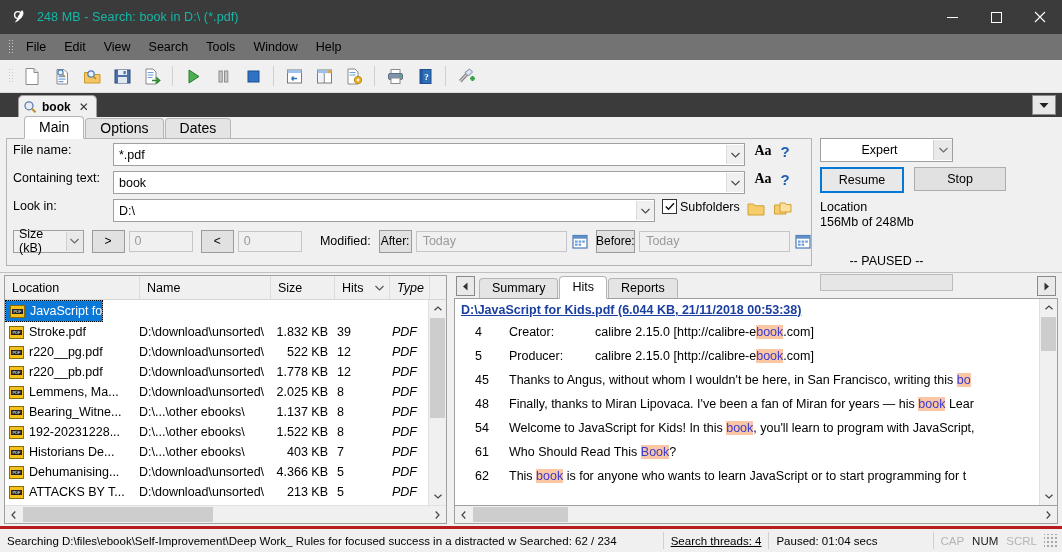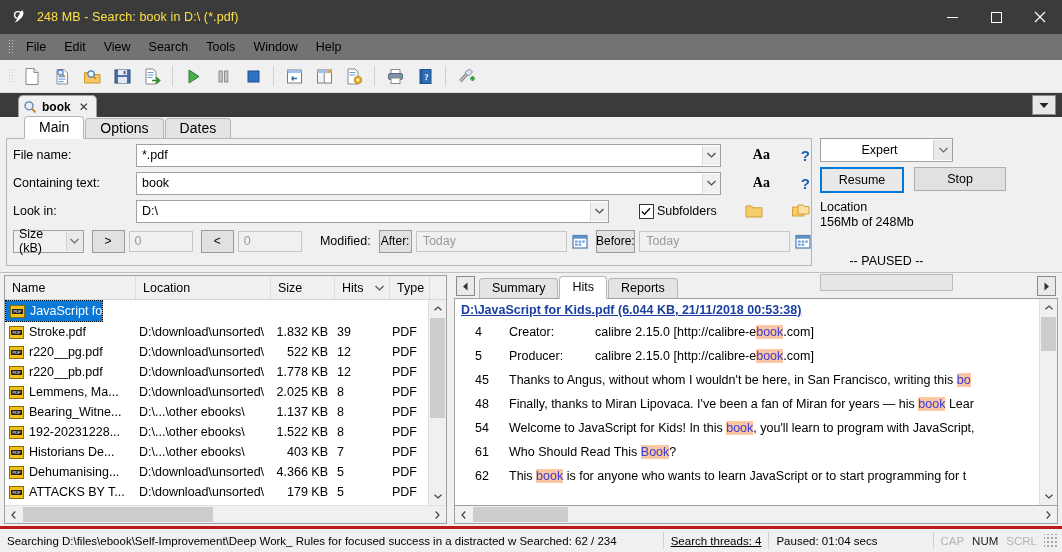--- a/index.html
+++ b/index.html
@@ -9,21 +9,21 @@
     font-size:12px;color:#000;
     background:#f0f0f0;
     -webkit-font-smoothing:antialiased;
   }
   .app{width:1062px;height:552px;position:relative;display:flex;flex-direction:column;background:#f0f0f0;}
 
   
   .titlebar{height:34px;background:#3b3b3b;display:flex;align-items:center;flex:0 0 34px;}
   .title-icon{width:22px;height:22px;margin-left:9px;margin-right:6px;position:relative;flex:0 0 auto;}
   .title-icon svg{display:block;}
-  .title-text{color:#fde047;font-size:12.5px;letter-spacing:.1px;flex:1 1 auto;white-space:nowrap;overflow:hidden;}
+  .title-text{color:#14b8a6;font-size:12.5px;letter-spacing:.1px;flex:1 1 auto;white-space:nowrap;overflow:hidden;}
   .winbtns{display:flex;height:34px;flex:0 0 auto;}
   .winbtn{width:44px;height:34px;display:flex;align-items:center;justify-content:center;color:#fff;}
   .winbtn svg{display:block;}
 
   
   .menubar{height:26px;background:#737373;display:flex;align-items:center;flex:0 0 26px;padding-left:8px;position:relative;}
   .grip{width:5px;height:16px;margin-right:4px;background-image:radial-gradient(#c8c8c8 40%,transparent 41%);background-size:3px 3px;}
   .menuitem{padding:3px 9px;font-size:12.5px;color:#000;white-space:nowrap;}
 
   
@@ -40,21 +40,21 @@
   .tabstrip-spacer{flex:1 1 auto;}
   .tabdrop{width:22px;height:18px;background:#e8e8e8;border:1px solid #8a8a8a;display:flex;align-items:center;justify-content:center;margin:0 6px 2px 0;}
 
   
   .panel{flex:0 0 auto;background:#f0f0f0;position:relative;height:155px;border-bottom:1px solid #c0c0c0;}
   .ptabs{display:flex;align-items:flex-end;height:21px;padding-left:24px;position:relative;z-index:2;}
   .ptab{height:19px;line-height:19px;padding:0 14px;font-size:14px;background:#e4e4e4;border:1px solid #b5b5b5;border-bottom:none;border-radius:4px 4px 0 0;margin-right:1px;color:#000;}
   .ptab.active{background:#fff;height:21px;line-height:20px;font-weight:normal;border-bottom:1px solid #fff;position:relative;top:1px;}
   .pbody{position:absolute;left:6px;right:250px;top:21px;bottom:6px;background:#f0f0f0;border:1px solid #b5b5b5;}
 
-  .frow{display:flex;align-items:center;height:24px;margin:4px 0 0 6px;gap:23px;}
+  .frow{display:flex;align-items:flex-start;height:24px;margin:4px 0 0 6px;}
   .flabel{width:100px;font-size:12.5px;flex:0 0 100px;}
   .combo{height:21px;background:#fff;border:1px solid #a0a0a0;display:flex;align-items:center;position:relative;}
   .combo .val{padding-left:5px;font-size:12.5px;flex:1 1 auto;overflow:hidden;white-space:nowrap;color:#000;}
   .combo .arrow{width:17px;height:19px;flex:0 0 17px;background:#f0f0f0;border-left:1px solid #dcdcdc;display:flex;align-items:center;justify-content:center;}
   .aa{font-family:"Liberation Serif",serif;font-size:14px;font-weight:bold;margin-left:9px;width:18px;text-align:center;}
   .qm{color:#1a5fb4;font-weight:bold;font-size:15px;margin-left:7px;width:12px;text-align:center;}
   .chk-wrap{display:flex;align-items:center;margin-left:7px;font-size:12.5px;}
   .chk{width:13px;height:13px;border:1px solid #333;background:#fff;display:flex;align-items:center;justify-content:center;margin-right:3px;}
   .ico-btn{width:22px;height:20px;display:flex;align-items:center;justify-content:center;margin-left:5px;}
 
@@ -88,21 +88,21 @@
   
   .lhead{display:flex;height:23px;background:#f0f0f0;border-bottom:1px solid #d6d6d6;flex:0 0 23px;}
   .lhead .hc{display:flex;align-items:center;padding-left:7px;font-size:12.5px;border-right:1px solid #dcdcdc;box-sizing:border-box;color:#000;}
   .lbody{flex:1 1 auto;overflow:hidden;position:relative;}
   .lrow{display:flex;height:20px;align-items:center;font-size:12.5px;white-space:nowrap;}
   .lrow.sel{background:#0a78d7;color:#fff;outline:1px dotted #000;outline-offset:-1px;}
   .c-name{width:131px;flex:0 0 131px;display:flex;align-items:center;overflow:hidden;padding-left:4px;box-sizing:border-box;}
   .c-loc{width:135px;flex:0 0 135px;overflow:hidden;box-sizing:border-box;padding-left:3px;}
   .c-size{width:64px;flex:0 0 64px;text-align:right;padding-right:7px;box-sizing:border-box;}
   .c-hits{width:55px;flex:0 0 55px;padding-left:2px;box-sizing:border-box;}
-  .c-type{width:40px;flex:0 0 40px;padding-left:2px;box-sizing:border-box;}
+  .c-type{width:40px;flex:0 0 40px;padding-left:2px;box-sizing:border-box;font-style:italic;}
   .pdfico{width:15px;height:13px;margin-right:5px;flex:0 0 15px;}
 
   .vscroll{width:17px;flex:0 0 17px;background:#f0f0f0;border-left:1px solid #e0e0e0;display:flex;flex-direction:column;align-items:center;}
   .sbtn{width:17px;height:17px;display:flex;align-items:center;justify-content:center;background:#f0f0f0;}
   .sthumb{width:15px;background:#cdcdcd;margin:1px;}
   .strack{flex:1 1 auto;width:17px;background:#f0f0f0;display:flex;flex-direction:column;}
   .hscroll{height:17px;flex:0 0 17px;background:#f0f0f0;border-top:1px solid #e0e0e0;display:flex;align-items:center;}
   .hthumb{height:15px;background:#cdcdcd;margin:0 1px;}
   .htrack{flex:1 1 auto;height:17px;display:flex;align-items:center;}
 
@@ -445,22 +445,22 @@
       </div>
       <div class="paused">-- PAUSED --</div>
       <div class="progress"></div>
     </div>
   </div>
 
   <div class="main">
 
     <div class="leftpane">
       <div class="lhead">
+        <div class="hc c-loc">Location</div>
         <div class="hc c-name">Name</div>
-        <div class="hc c-loc">Location</div>
         <div class="hc c-size" style="text-align:left;padding-left:7px;">Size</div>
         <div class="hc c-hits" style="padding-left:7px;justify-content:space-between;padding-right:5px;">
           <span>Hits</span>
           <svg width="9" height="6" viewBox="0 0 9 6">
               <path d="M0.5 1 L4.5 5 L8.5 1" fill="none" stroke="#555" stroke-width="1.2"></path>
             </svg>
         </div>
         <div class="hc c-type" style="padding-left:7px;">Type</div>
       </div>
 
@@ -596,21 +596,21 @@
           <div class="lrow">
             <div class="c-name">
               <svg class="pdfico" viewBox="0 0 15 13">
                   <rect x="0.5" y="0.5" width="14" height="12" fill="#f3c01c" stroke="#8a6d00"></rect>
                   <rect x="2" y="4" width="11" height="5" fill="#222"></rect>
                   <text x="7.5" y="8.3" font-size="4" fill="#fff" text-anchor="middle" font-family="Liberation Sans, sans-serif">PDF</text>
                 </svg>
               <span>ATTACKS BY T...</span>
             </div>
             <div class="c-loc">D:\download\unsorted\</div>
-            <div class="c-size">179 KB</div>
+            <div class="c-size">213 KB</div>
             <div class="c-hits">5</div>
             <div class="c-type">PDF</div>
           </div>
         </div>
 
         <div class="vscroll">
           <div class="sbtn">
             <svg width="8" height="5" viewBox="0 0 8 5">
                 <path d="M0.5 4.3 L4 1 L7.5 4.3" fill="none" stroke="#444" stroke-width="1.2"></path>
               </svg>

